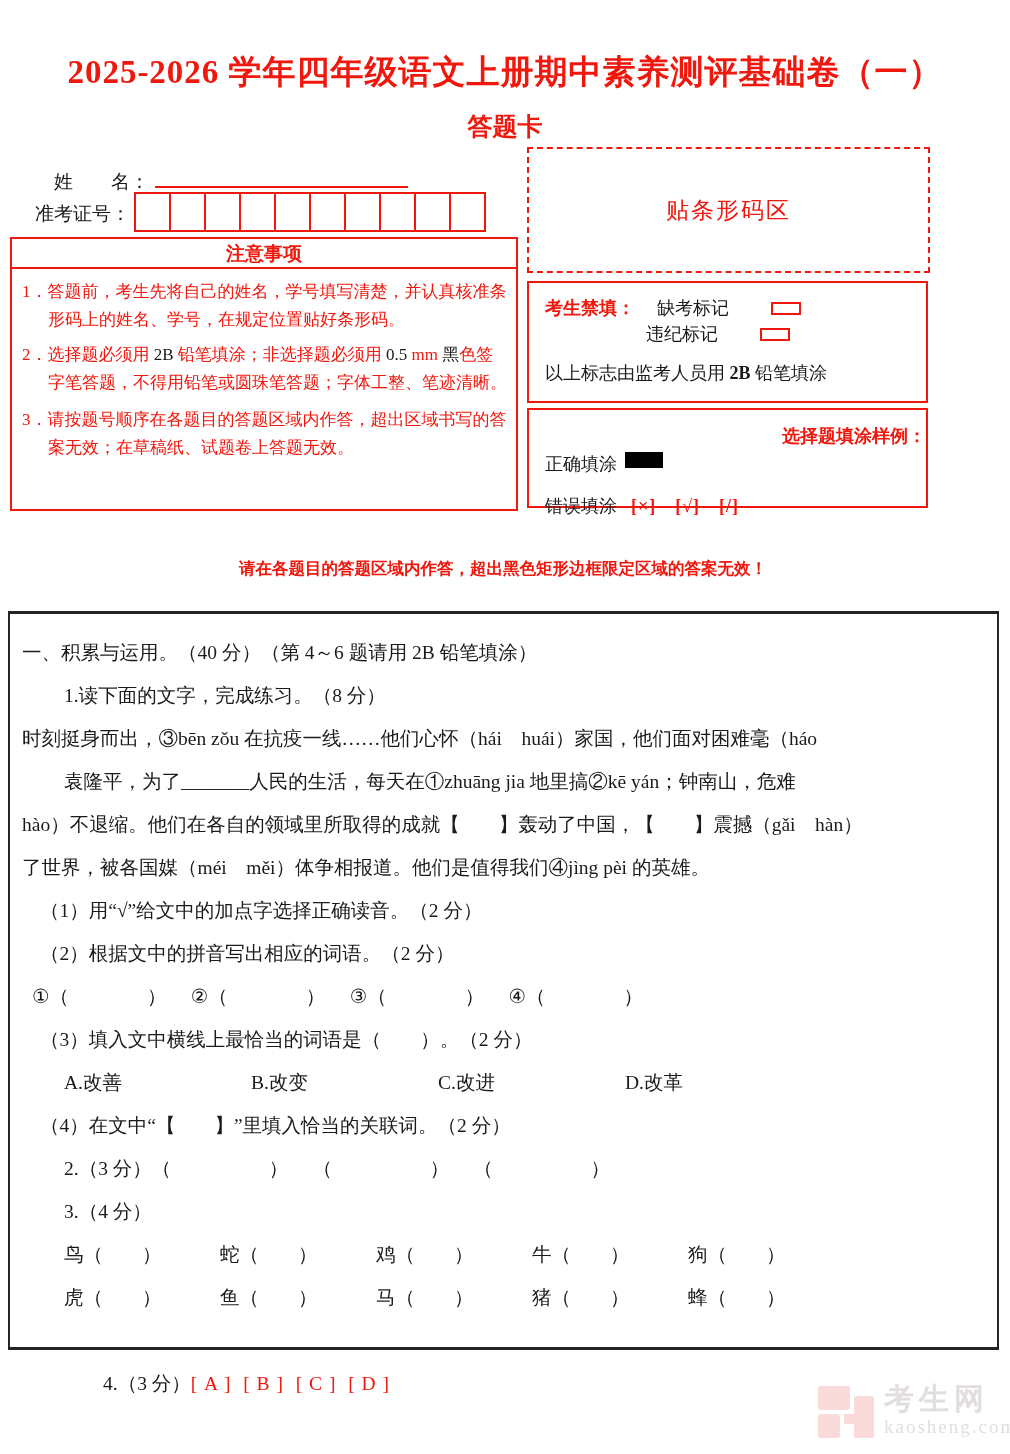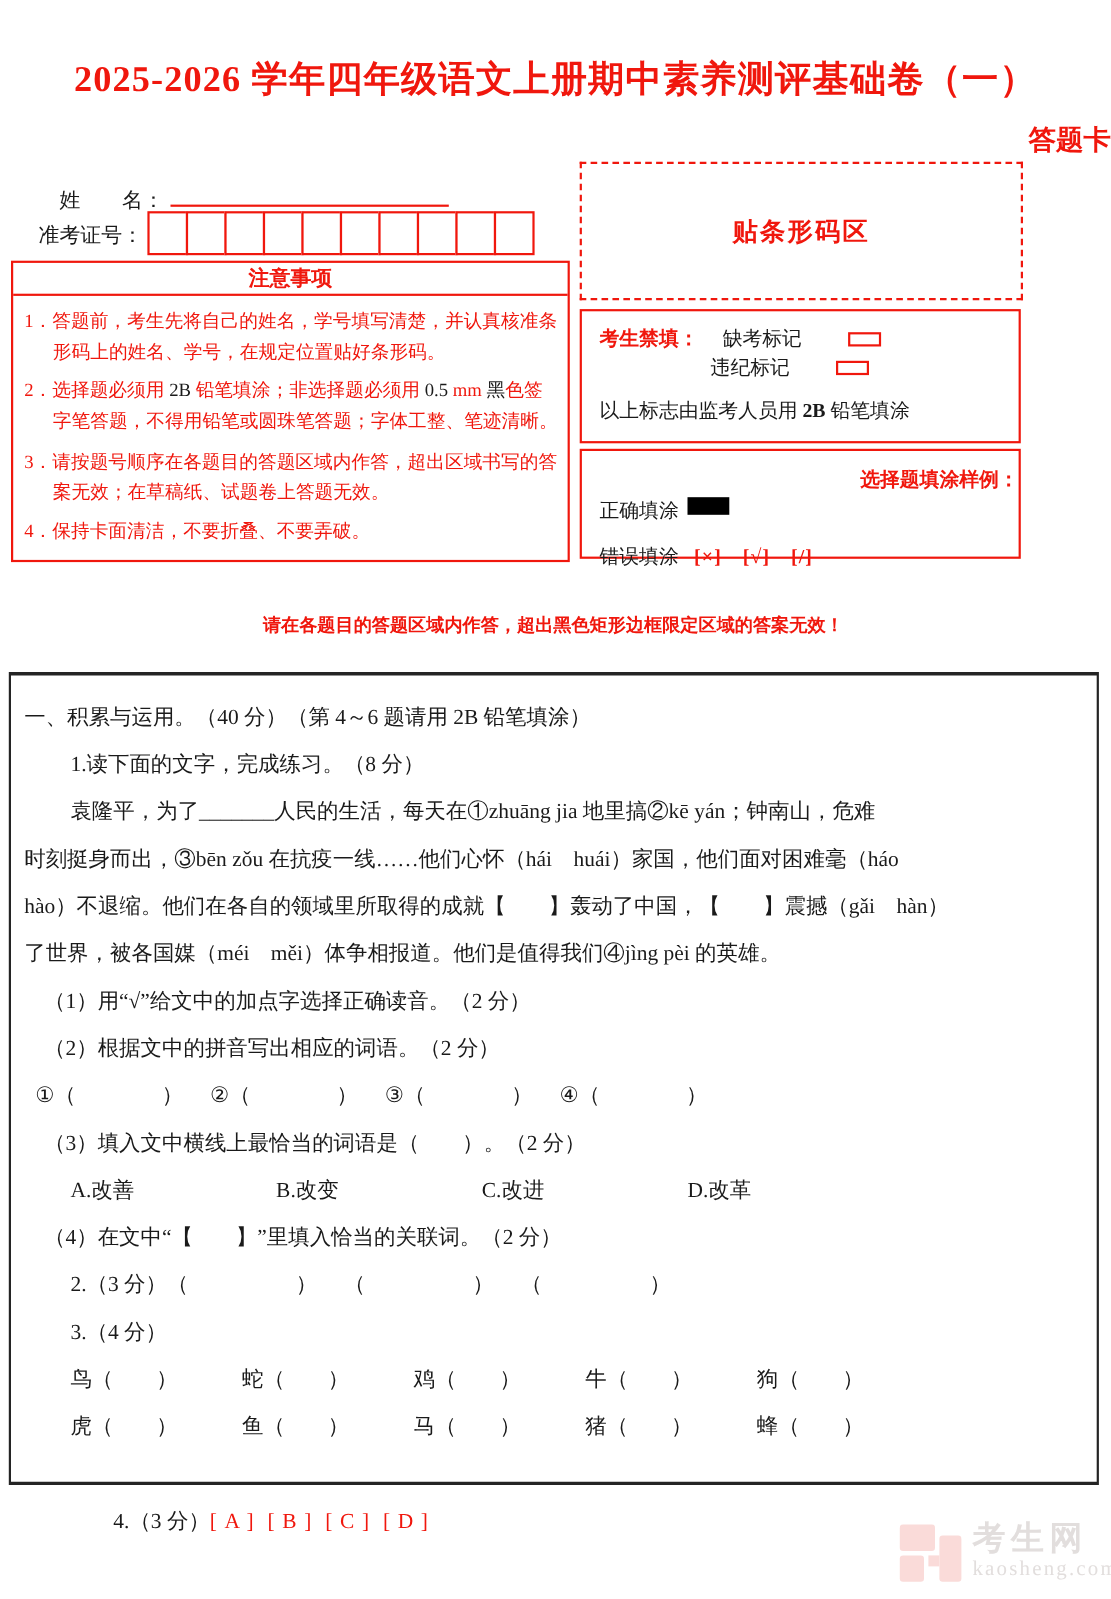--- a/index.html
+++ b/index.html
@@ -11,21 +11,21 @@
   }
   .red { color:var(--red,#f0170d); }
   .blk { color:#1a1a1a; }
 
   .title {
     position:absolute; top:50px; left:0; right:0; text-align:center;
     font-size:33px; font-weight:bold; color:var(--red,#f0170d);
     letter-spacing:1px; white-space:nowrap;
   }
   .subtitle {
-    position:absolute; top:110px; left:0; right:0; text-align:right;
+    position:absolute; top:110px; left:0; right:0; text-align:center;
     font-size:25px; font-weight:bold; color:var(--red,#f0170d);
   }
 
   .name-row { position:absolute; top:146px; left:35px; font-size:19px; white-space:pre; }
   .name-underline {
     display:inline-block; width:253px; border-bottom:2px solid var(--red,#f0170d);
     height:20px; margin-left:6px; vertical-align:baseline;
   }
 
   .examno-row { position:absolute; top:196px; left:35px; font-size:19px; display:flex; align-items:center; }
@@ -44,21 +44,21 @@
     color:var(--red,#f0170d); border-bottom:2px solid var(--red,#f0170d);
   }
   .notice-body { padding:9px 9px 0 10px; font-size:17px; line-height:28px; }
   .notice-item { padding-left:26px; text-indent:-26px; color:var(--red,#f0170d); margin-bottom:7px; }
   .notice-item.gap2 { margin-bottom:9px; }
 
   .barcode-box {
     position:absolute; left:527px; top:147px; width:403px; height:126px;
     border:2px dashed var(--red,#f0170d);
     display:flex; align-items:center; justify-content:center;
-    font-size:23px; font-weight:bold; color:var(--red,#f0170d); letter-spacing:2px;
+    font-size:23px; font-weight:normal; color:var(--red,#f0170d); letter-spacing:2px;
   }
 
   .examiner-box {
     position:absolute; left:527px; top:281px; width:401px; height:122px;
     border:2px solid var(--red,#f0170d); font-size:18px; padding:12px 0 0 16px;
   }
   .examiner-row { display:flex; align-items:center; height:26px; }
   .examiner-title { color:var(--red,#f0170d); font-weight:bold; }
   .mark-label { margin-left:22px; }
   .mark-label.second { margin-left:101px; }
@@ -140,21 +140,20 @@
         <div class="examno-cell"></div>
       </div>
   </div>
 
   <div class="notice-box">
     <div class="notice-header">注意事项</div>
     <div class="notice-body" id="notice-body">
         <div class="notice-item"><span class="red">1．答题前，考生先将自己的姓名，学号填写清楚，并认真核准条形码上的姓名、学号，在规定位置贴好条形码。</span></div>
         <div class="notice-item gap2"><span class="red">2．选择题必须用 </span><span class="blk">2B</span><span class="red"> 铅笔填涂；非选择题必须用 </span><span class="blk">0.5</span><span class="red"> mm </span><span class="blk">黑</span><span class="red">色签字笔答题，不得用铅笔或圆珠笔答题；字体工整、笔迹清晰。</span></div>
         <div class="notice-item"><span class="red">3．请按题号顺序在各题目的答题区域内作答，超出区域书写的答案无效；在草稿纸、试题卷上答题无效。</span></div>
-        <div class="notice-item"><span class="red">4．保持卡面清洁，不要折叠、不要弄破。</span></div>
       </div>
   </div>
 
   <div class="barcode-box">
     <span>贴条形码区</span>
   </div>
 
   <div class="examiner-box">
     <div class="examiner-row">
       <span class="examiner-title">考生禁填：</span>
@@ -182,22 +181,22 @@
     </div>
   </div>
 
   <div class="warning">请在各题目的答题区域内作答，超出黑色矩形边框限定区域的答案无效！</div>
 
   <div class="main-box">
     <div class="main-lines">
       <div class="line ind-a">一、积累与运用。（40 分）（第 4～6 题请用 2B 铅笔填涂）</div>
       <div class="line ind-c">1.读下面的文字，完成练习。（8 分）</div>
       <div id="passage">
+          <div class="line ind-a">时刻挺身而出，③bēn zǒu 在抗疫一线……他们心怀（hái　huái）家国，他们面对困难毫（háo</div>
           <div class="line ind-c">袁隆平，为了_______人民的生活，每天在①zhuāng jia 地里搞②kē yán；钟南山，危难</div>
-          <div class="line ind-a">时刻挺身而出，③bēn zǒu 在抗疫一线……他们心怀（hái　huái）家国，他们面对困难毫（háo</div>
           <div class="line ind-a">hào）不退缩。他们在各自的领域里所取得的成就【　　】轰动了中国，【　　】震撼（gǎi　hàn）</div>
           <div class="line ind-a">了世界，被各国媒（méi　měi）体争相报道。他们是值得我们④jìng pèi 的英雄。</div>
         </div>
       <div class="line ind-b">（1）用“√”给文中的加点字选择正确读音。（2 分）</div>
       <div class="line ind-b">（2）根据文中的拼音写出相应的词语。（2 分）</div>
       <div class="line ind-p">①（　　　　）　 ②（　　　　）　 ③（　　　　）　 ④（　　　　）</div>
       <div class="line ind-b">（3）填入文中横线上最恰当的词语是（　　）。（2 分）</div>
       <div class="line ind-c" id="options-row"><span class="opt">A.改善</span><span class="opt">B.改变</span><span class="opt">C.改进</span><span class="opt">D.改革</span></div>
       <div class="line ind-b">（4）在文中“【　　】”里填入恰当的关联词。（2 分）</div>
       <div class="line ind-c">2.（3 分）（　　　　　）　 （　　　　　）　 （　　　　　）</div>

